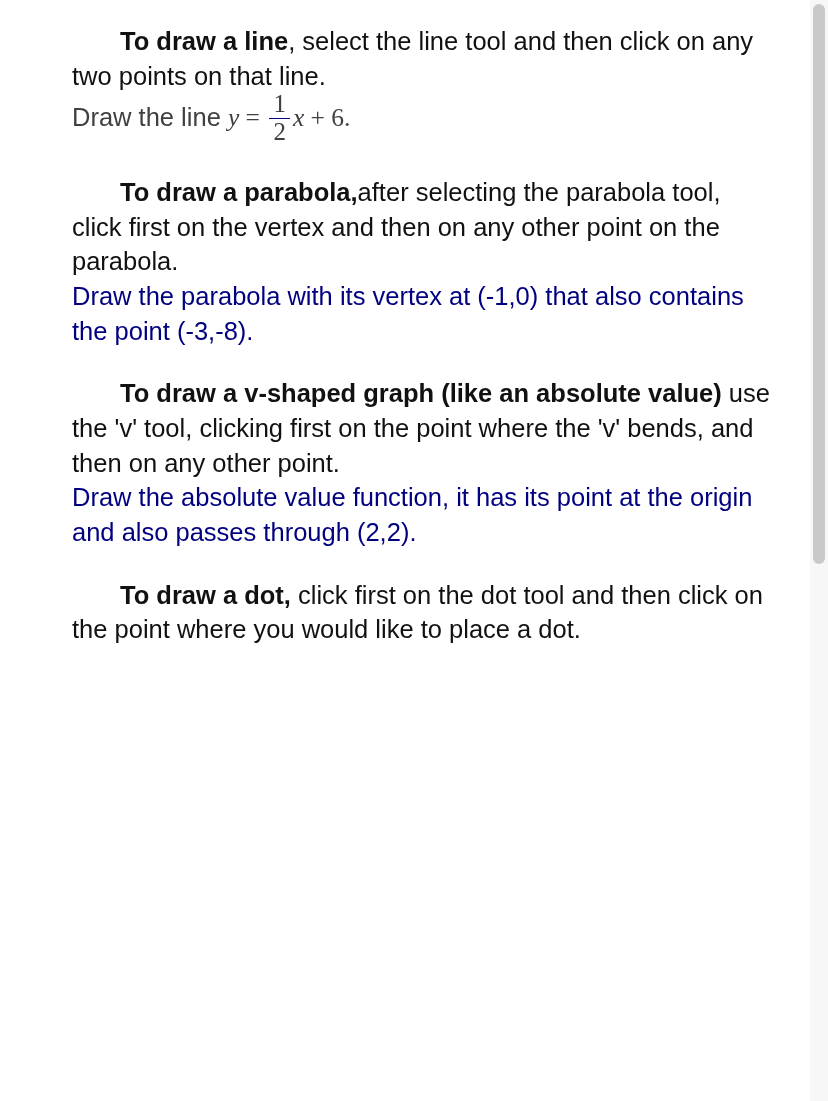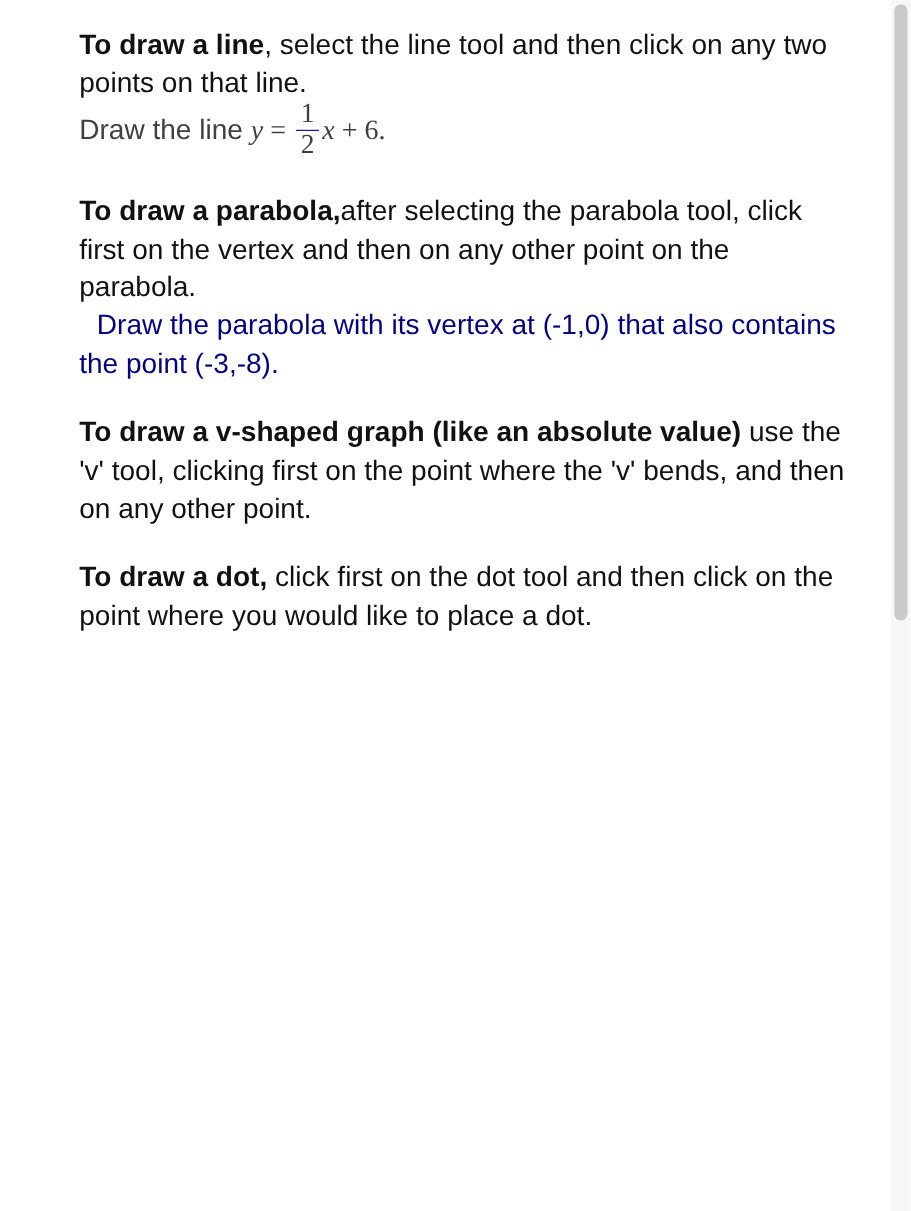--- a/index.html
+++ b/index.html
@@ -29,28 +29,28 @@
     margin-bottom: 0;
   }
   .blue {
     color: #1a237e;
     color: #000080;
     color: #1a2a6c;
     color: #000099;
     color: #000080;
   }
   .blue { color: #0b1f6b; }
-  .blue { color: #000080; margin-left: 16px; }
+  .blue { color: #000080; }
   .blue { color: #0a1e8a; }
   
   .blue { color: #000099; }
   .blue { color: #0a1a7a; }
   .blue { color: #000080; }
 
-  b { font-weight: 700; }
+  b { font-weight: 700; margin-left: 48px; }
 
   
   .eqline {
     color: #404040;
     display: block;
   }
   .math-i {
     font-family: "Times New Roman", Times, serif;
     font-style: italic;
   }
@@ -114,20 +114,21 @@
     </span>
   </p>
 
   <p class="para">
     <b>To draw a parabola,</b><span>after selecting the parabola tool, click first on the vertex and then on any other point on the parabola.</span><br>
     <span class="blue">Draw the parabola with its vertex at (-1,0) that also contains the point (-3,-8).</span>
   </p>
 
   <p class="para">
     <b>To draw a v-shaped graph (like an absolute value)</b><span> use the 'v' tool, clicking first on the point where the 'v' bends, and then on any other point.</span><br>
+    <span class="blue">Draw the absolute value function, it has its point at the origin and also passes through (2,2).</span>
   </p>
 
 
   <p class="para">
     <b>To draw a dot,</b><span> click first on the dot tool and then click on the point where you would like to place a dot.</span><br>
   </p>
 
 </div>
 
 </body></html>

